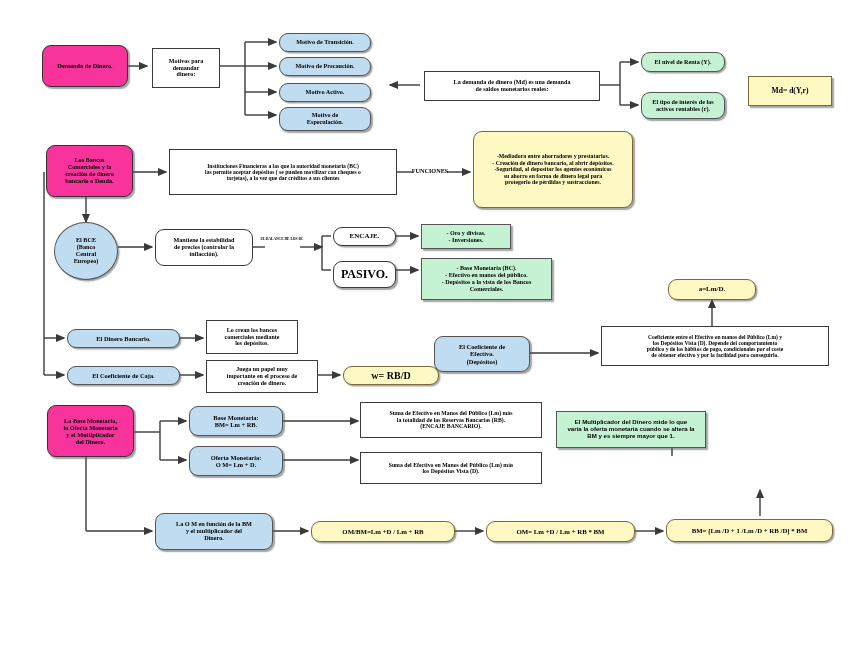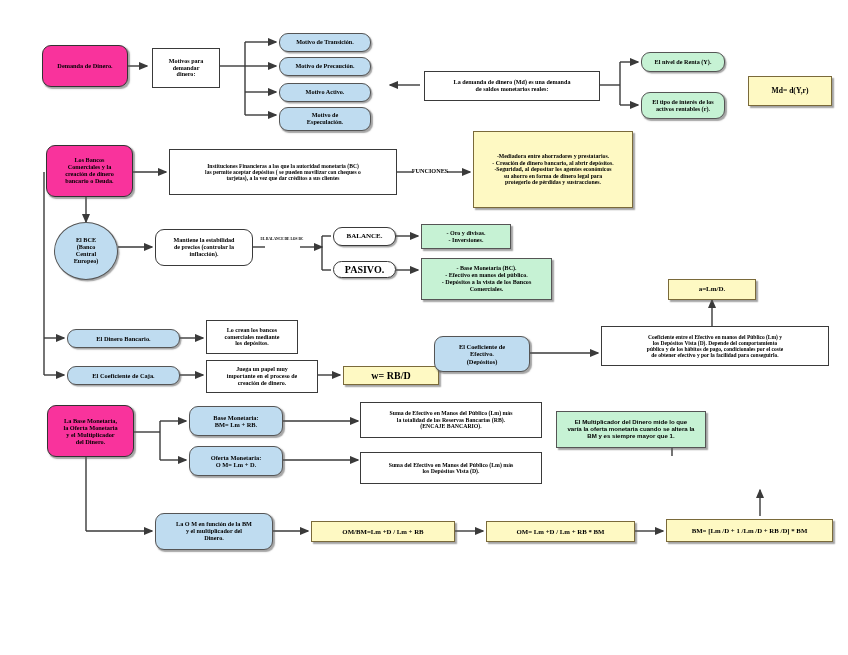--- a/index.html
+++ b/index.html
@@ -34,21 +34,21 @@
     box-shadow: 1.5px 1.5px 1.2px rgba(90,90,90,0.55);
   }
   .pink    { background: #f9339c; border-color: #333; border-radius: 9px; }
   .blue    { background: #bfdcf0; border-color: #555; }
   .blue.rnd{ border-radius: 9px; }
   .white   { background: #ffffff; border-color: #3a3a3a; }
   .white.rnd { border-radius: 9px; }
   .green   { background: #c6f2d4; border-color: #555; }
   .green.rnd { border-radius: 9px; }
   .cream   { background: #fef9c3; border-color: #7a6a3a; }
-  .cream.rnd { border-radius: 0; }
+  .cream.rnd { border-radius: 9px; }
   .circle  { background: #bfdcf0; border-radius: 50%; border-color: #555; }
   .noshadow { box-shadow: none; }
   .plain-label {
     position: absolute;
     border: none;
     background: transparent;
     box-shadow: none;
     font-weight: bold;
     color: #000;
     text-align: center;
@@ -190,23 +190,23 @@
 Europeo)</div>
 
   <div class="node white rnd noshadow" style="left:155px;top:229px;width:98px;height:37px;font-size:6.1px;">Mantiene la estabilidad
 de precios (controlar la
 inflacción).</div>
 
   <div class="plain-label" style="left:258px;top:238px;width:48px;font-size:3.6px;">EL BALANCE
 DE LOS
 BC</div>
 
-  <div class="node white rnd" style="left:333px;top:227px;width:63px;height:19px;font-size:7px;">BALANCE.</div>
-
-  <div class="node white rnd" style="left:333px;top:261px;width:63px;height:17px;font-size:10px;">PASIVO.</div>
+  <div class="node white rnd" style="left:333px;top:227px;width:63px;height:19px;font-size:7px;">ENCAJE.</div>
+
+  <div class="node white rnd" style="left:333px;top:261px;width:63px;height:27px;font-size:12px;">PASIVO.</div>
 
   <div class="node green" style="left:421px;top:224px;width:90px;height:25px;font-size:6.1px;">- Oro y divisas.
 - Inversiones.</div>
 
   <div class="node green" style="left:421px;top:258px;width:131px;height:42px;font-size:6.1px;">- Base Monetaria (BC).
 - Efectivo en manos del público.
 - Depósitos a la vista de los Bancos
 Comerciales.</div>
 
   <div class="node blue rnd" style="left:67px;top:329px;width:113px;height:19px;font-size:6.4px;">El Dinero Bancario.</div>

